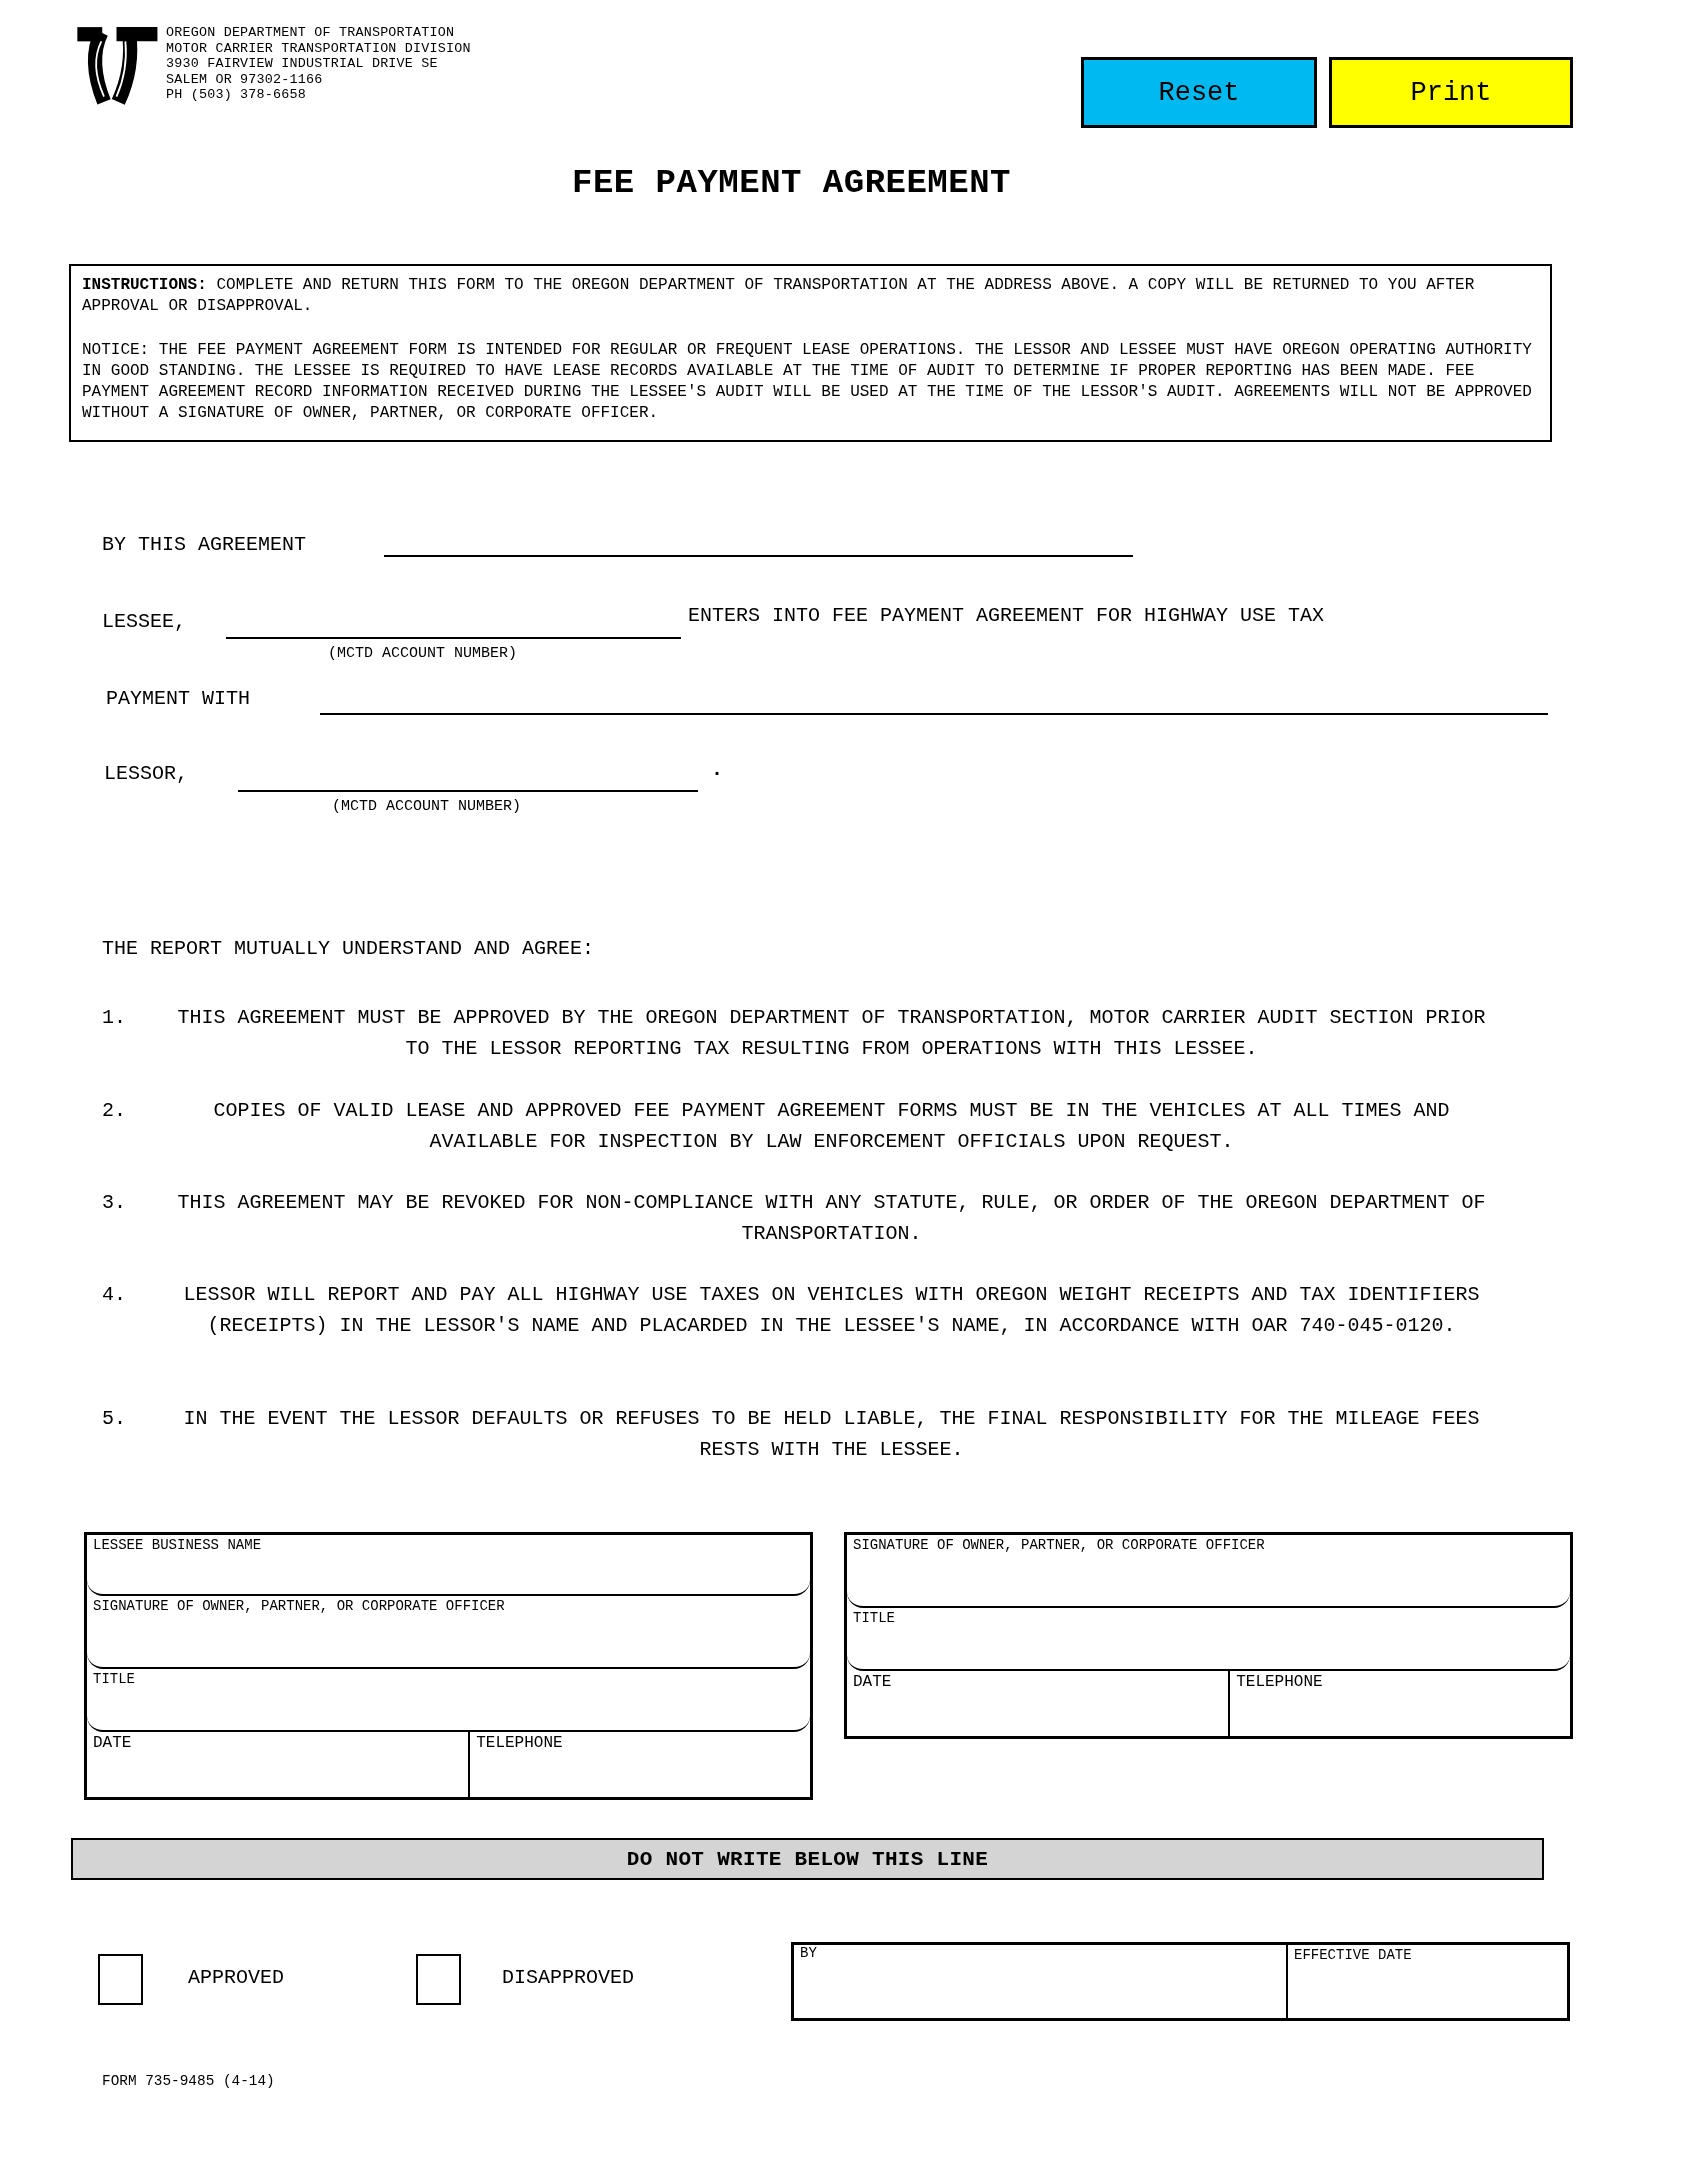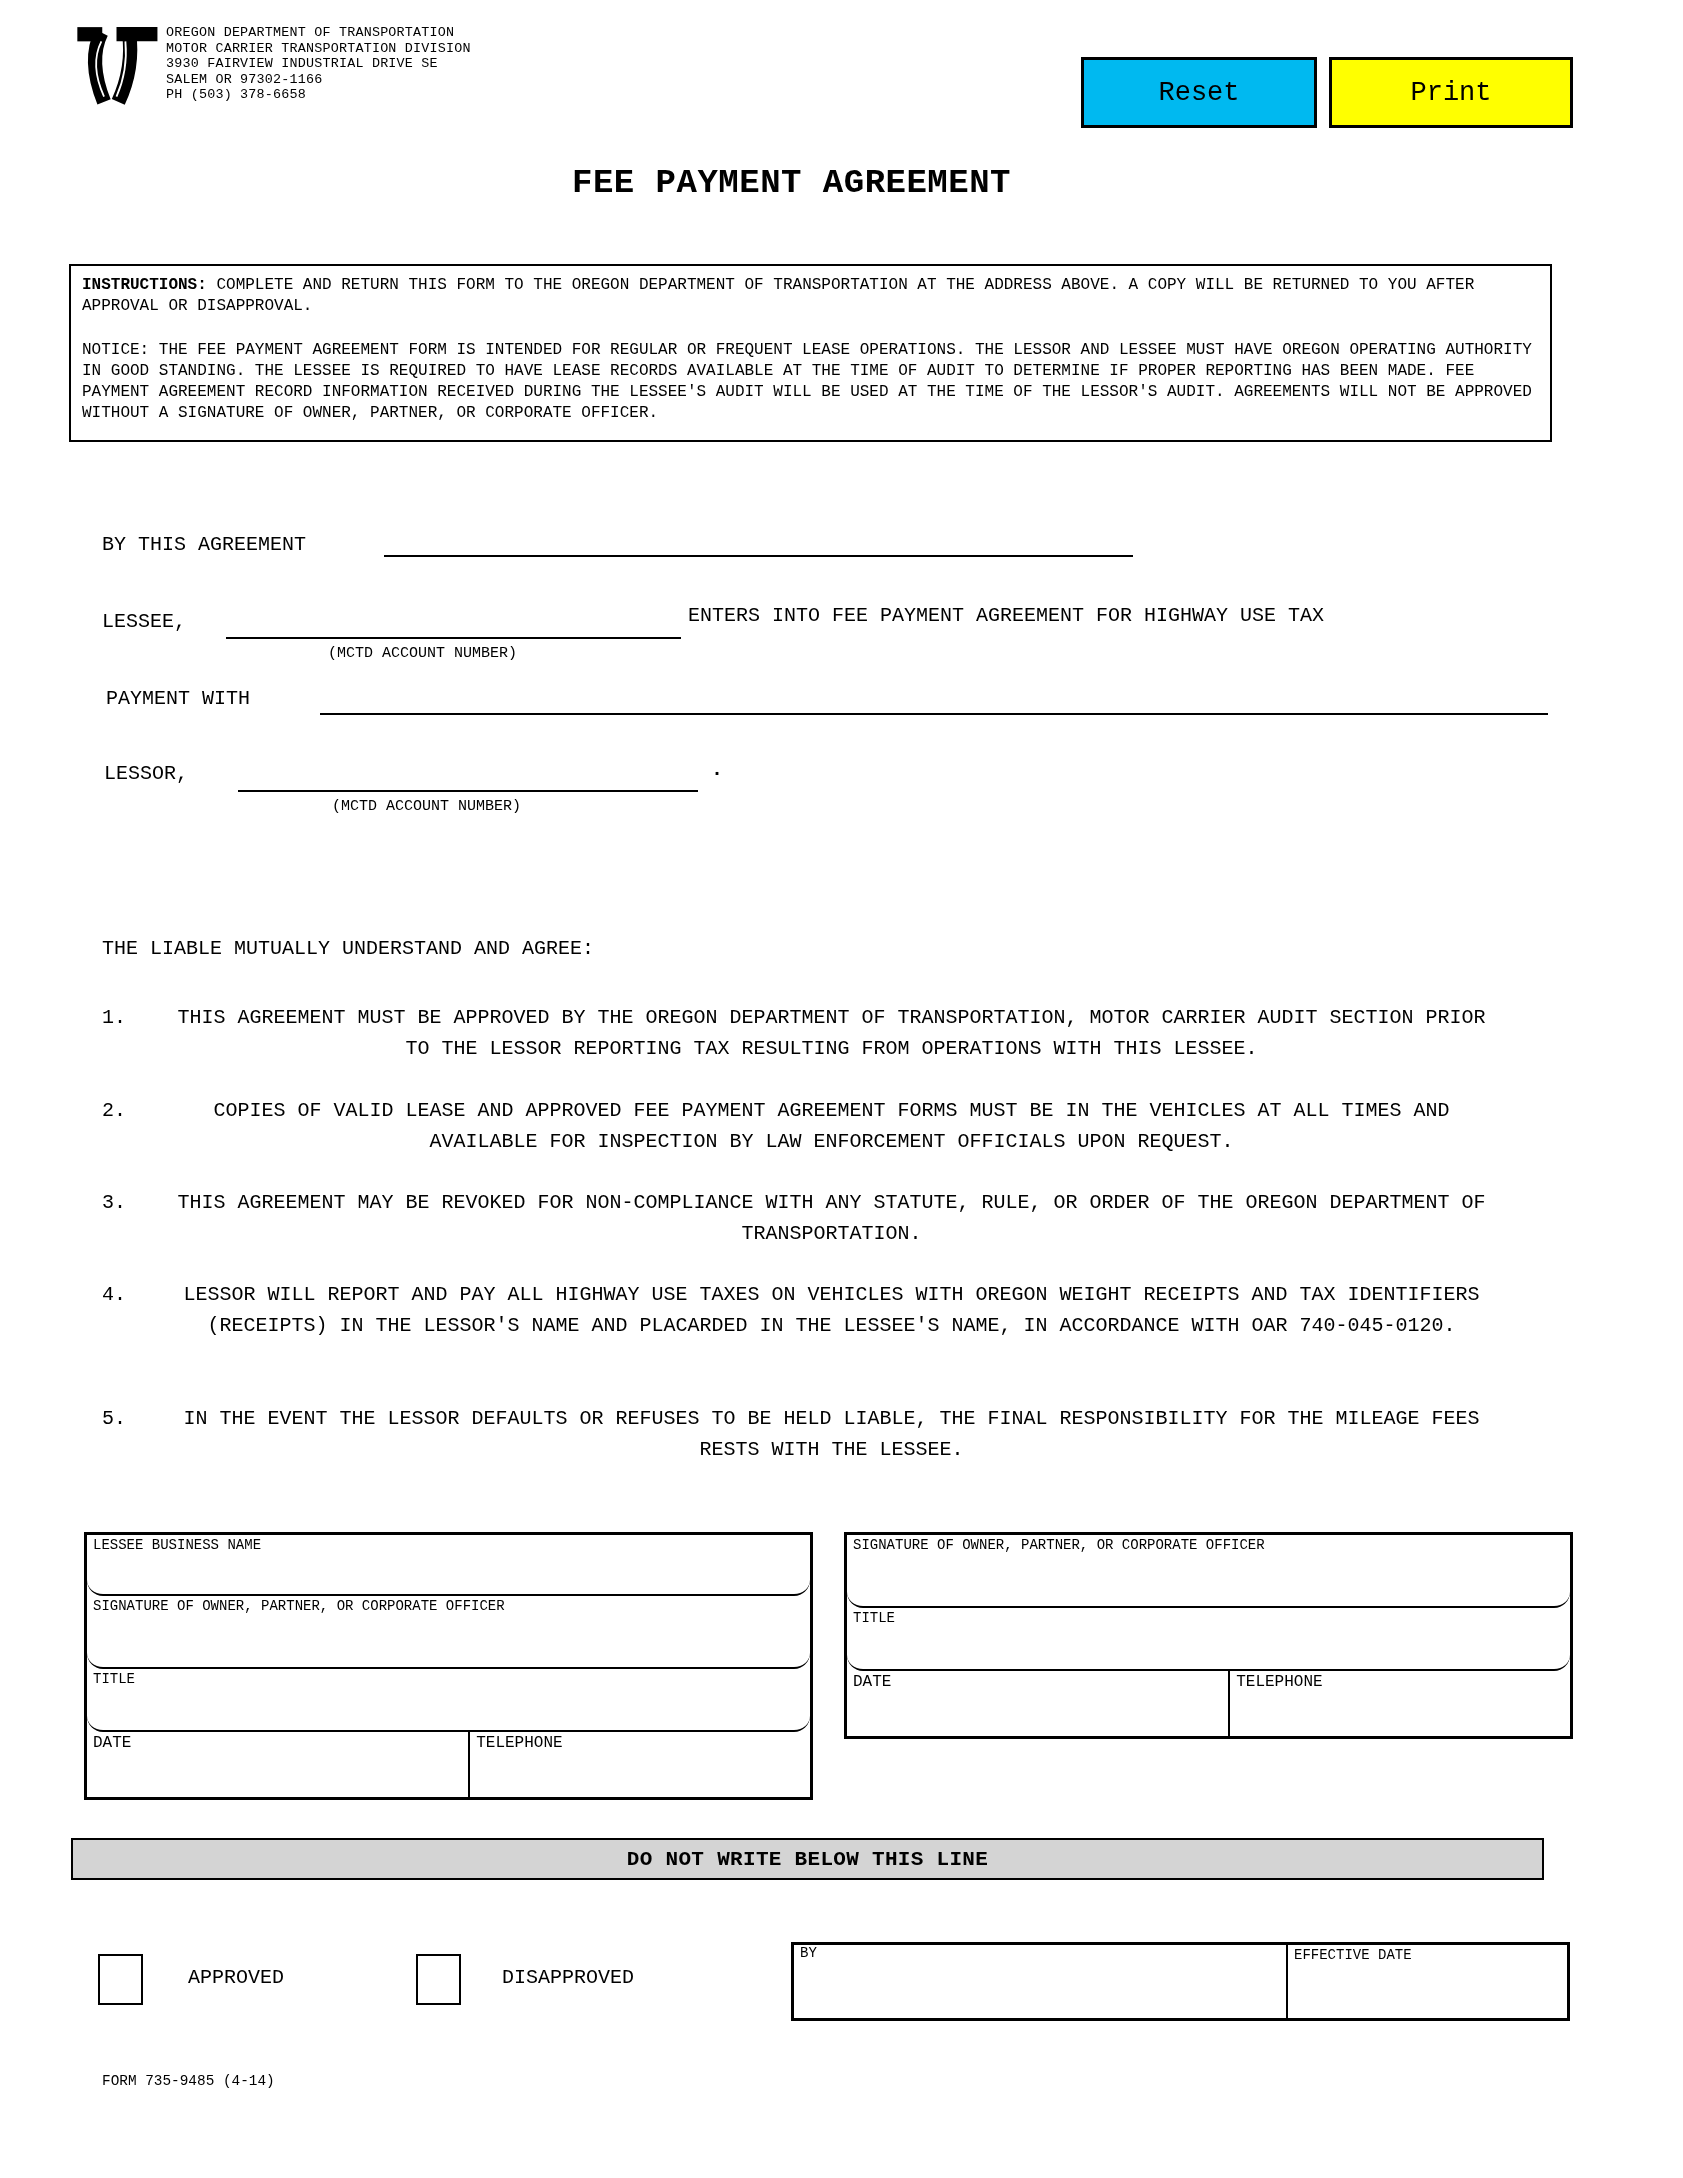--- a/index.html
+++ b/index.html
@@ -108,21 +108,21 @@
   <div class="lbl" style="left:688px;top:604px;">ENTERS INTO FEE PAYMENT AGREEMENT FOR HIGHWAY USE TAX</div>
 
   <div class="lbl" style="left:106px;top:687px;">PAYMENT WITH</div>
   <div class="fline" style="left:320px;top:713px;width:1228px;"></div>
 
   <div class="lbl" style="left:104px;top:762px;">LESSOR,</div>
   <div class="fline" style="left:238px;top:790px;width:460px;"></div>
   <div class="lbl bold" style="left:711px;top:758px;">.</div>
   <div class="note" style="left:332px;top:798px;">(MCTD ACCOUNT  NUMBER)</div>
 
-  <div class="lbl" style="left:102px;top:937px;">THE LIABLE MUTUALLY UNDERSTAND AND AGREE:</div>
+  <div class="lbl" style="left:102px;top:937px;">THE REPORT MUTUALLY UNDERSTAND AND AGREE:</div>
 
   <div class="term" style="top:1002px;">
     <div class="num">1.</div>
     <div class="txt">THIS AGREEMENT MUST BE APPROVED BY THE OREGON DEPARTMENT OF TRANSPORTATION, MOTOR CARRIER AUDIT SECTION PRIOR TO THE LESSOR REPORTING TAX RESULTING FROM OPERATIONS WITH THIS LESSEE.</div>
   </div>
   <div class="term" style="top:1095px;">
     <div class="num">2.</div>
     <div class="txt">COPIES OF VALID LEASE AND APPROVED FEE PAYMENT AGREEMENT FORMS MUST BE IN THE VEHICLES AT ALL TIMES AND AVAILABLE FOR INSPECTION BY LAW ENFORCEMENT OFFICIALS UPON REQUEST.</div>
   </div>
   <div class="term" style="top:1187px;">

